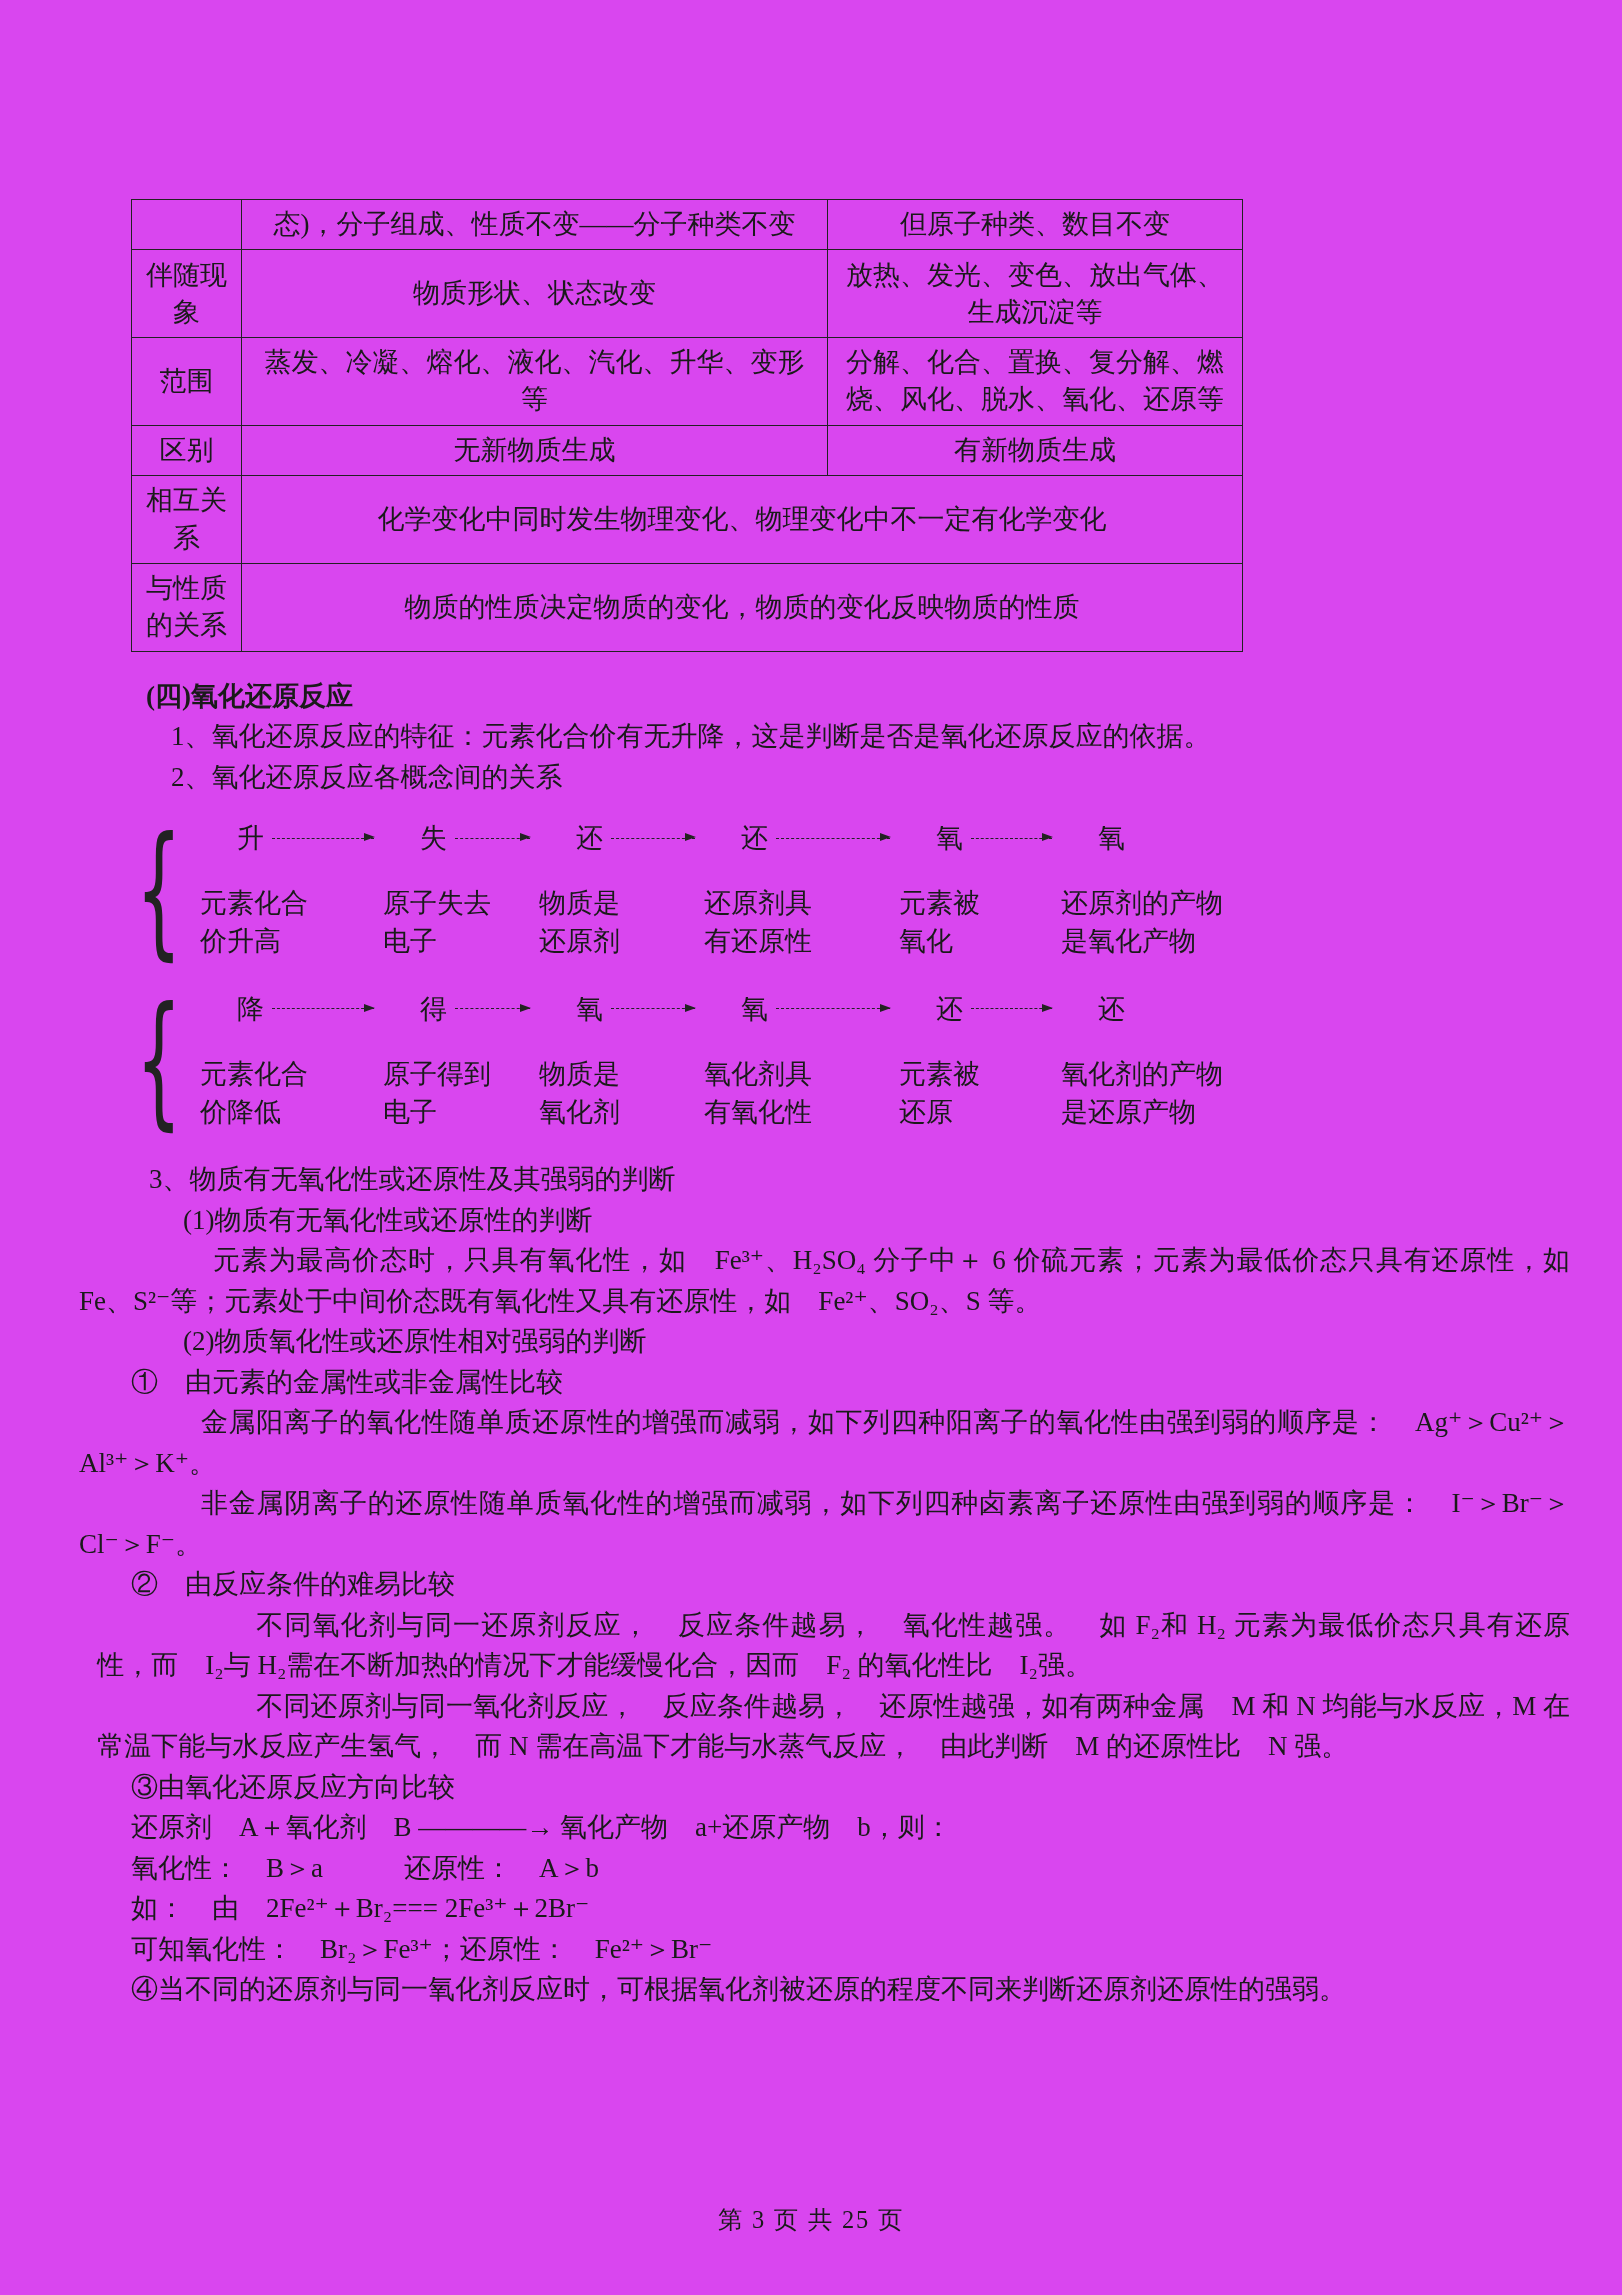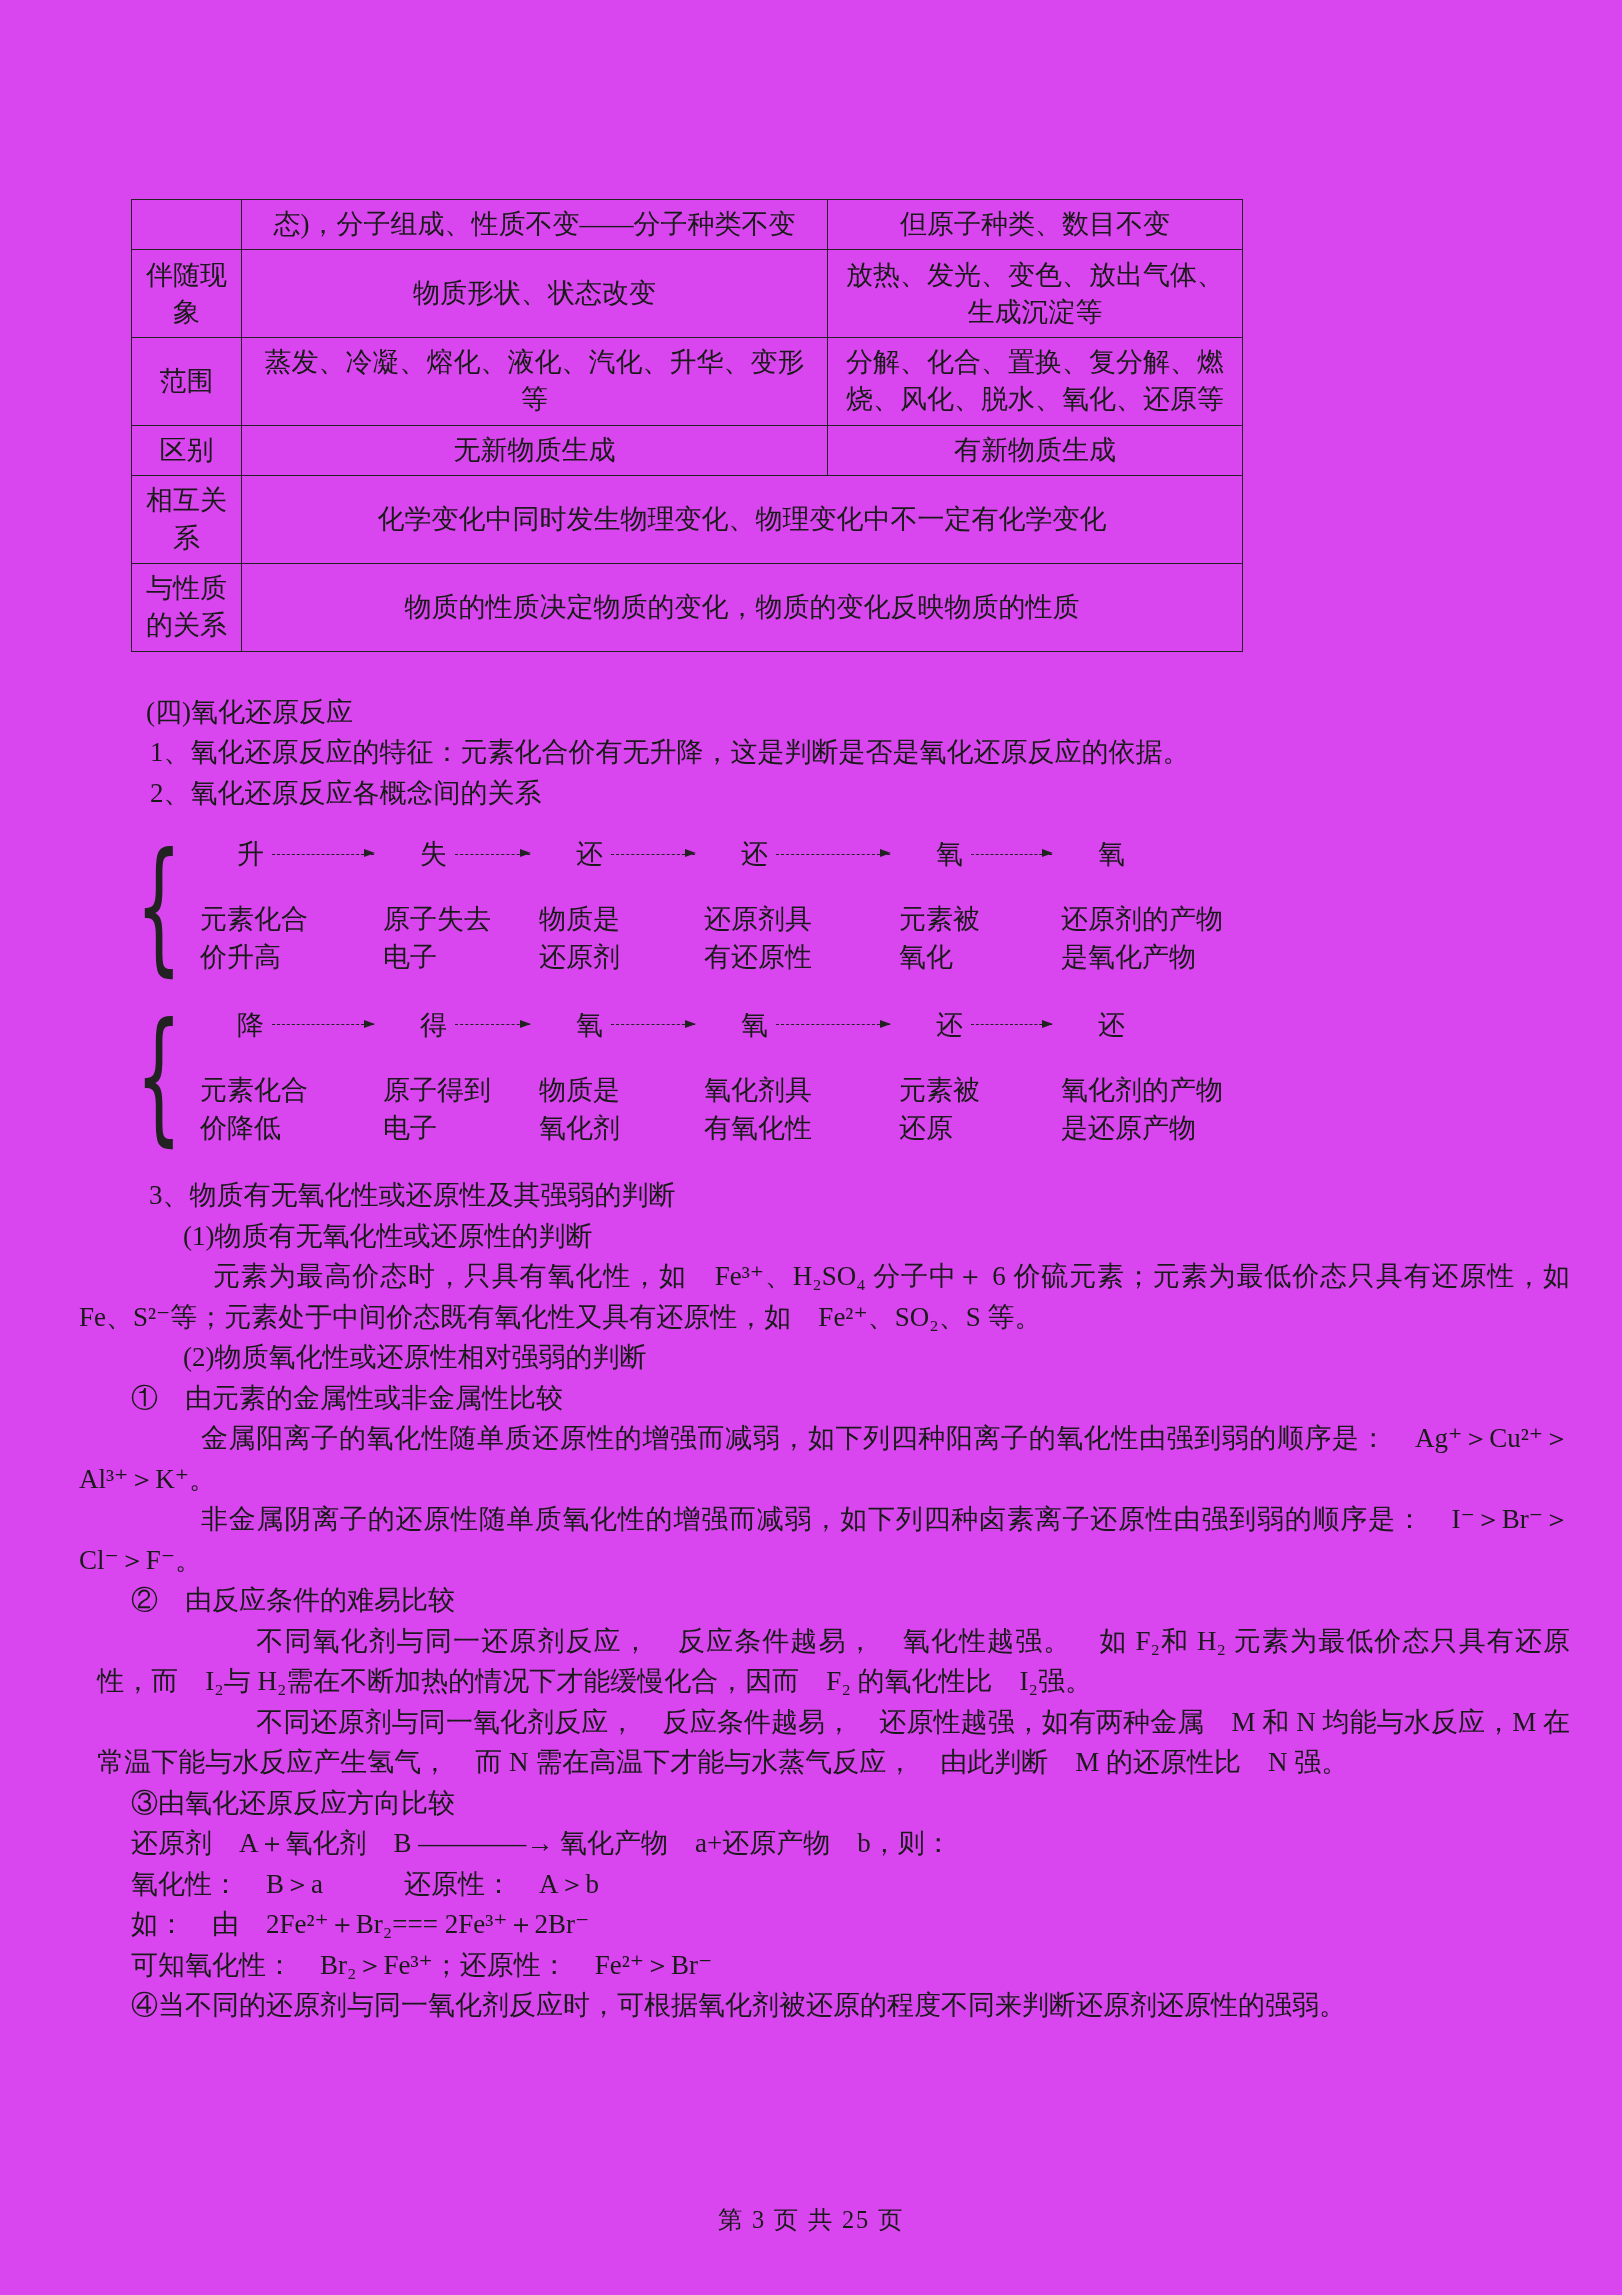--- a/index.html
+++ b/index.html
@@ -17,22 +17,22 @@
     border-collapse:collapse; table-layout:fixed; width:1112px;
     margin-left:52px; text-align:center;
   }
   table.cmp td {
     border:1.8px solid #222; padding:6.1px 12.2px;
     vertical-align:middle; line-height:1.38;
   }
   table.cmp td.lbl { padding:6.1px 8.6px; }
 
   
-  .sec4   { margin-top:40px; margin-left:67px; }
-  .num    { margin-left:71px; }
+  .sec4   { margin-top:24px; margin-left:67px;font-weight:bold; }
+  .num    { margin-left:92px; }
   .intro  { margin-left:122px; }
   .s3     { margin-left:70px; }
   .sub    { margin-left:104px; }
   .circ   { margin-left:52px; }
   .para   { text-indent:134px; text-align:justify; }
   .para2  { text-indent:122px; text-align:justify; }
   .para3  { margin-left:18.3px; text-indent:159px; text-align:justify; }
 
   
   .cgroup { display:flex; align-items:center; margin:21px 0 28px 37px; }

